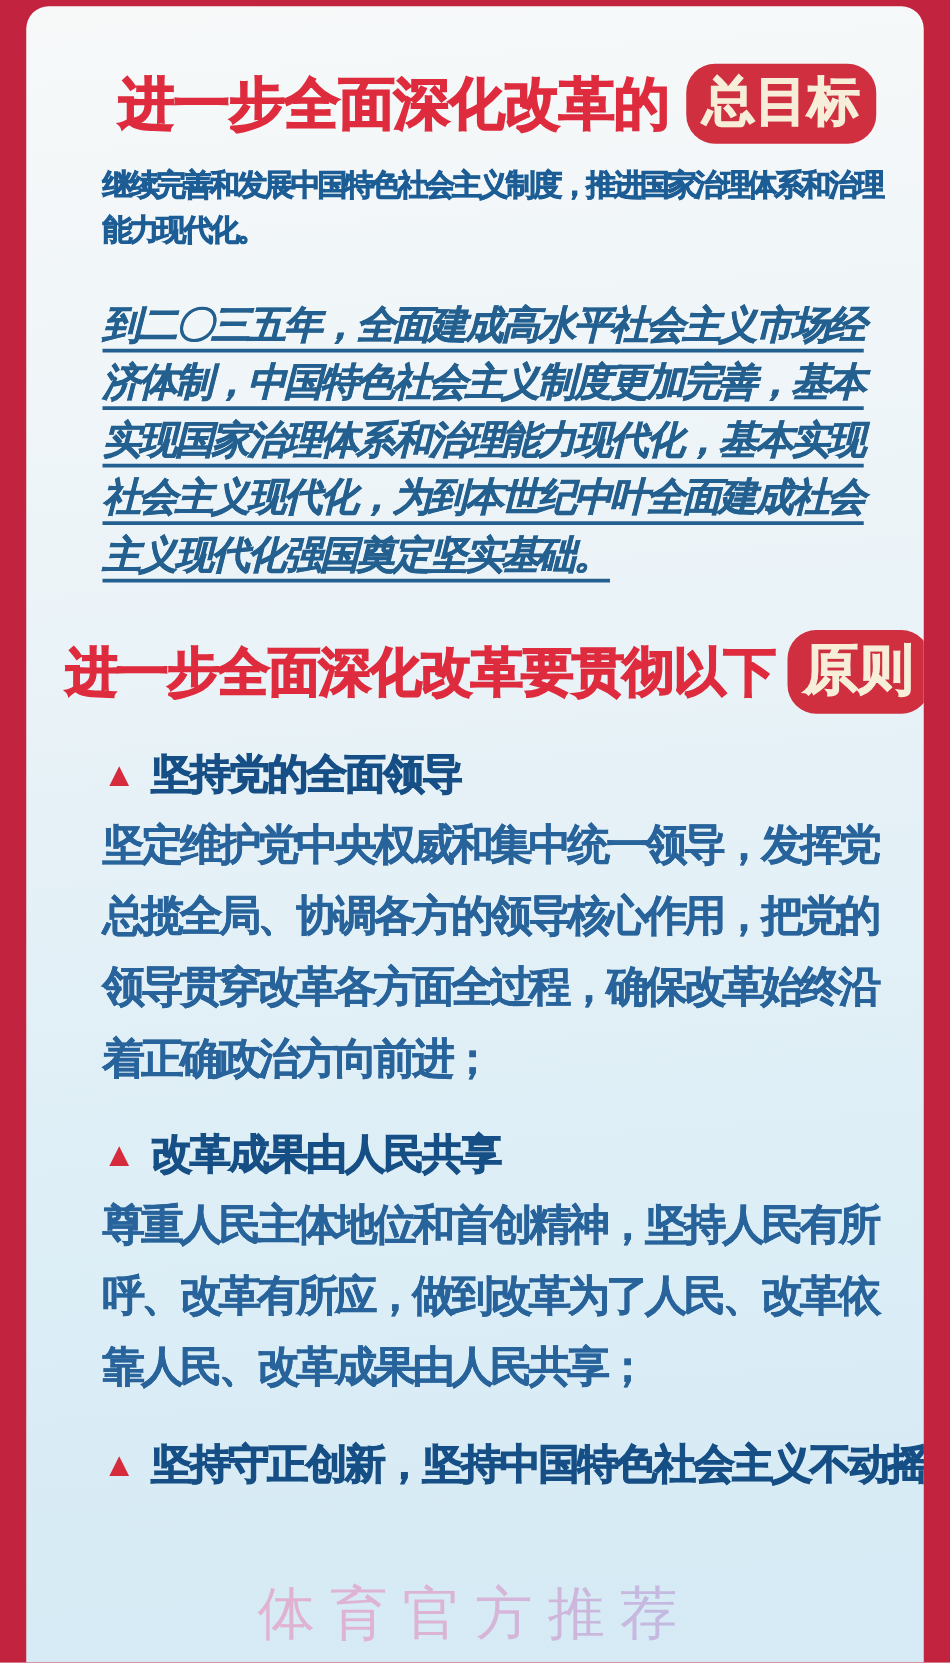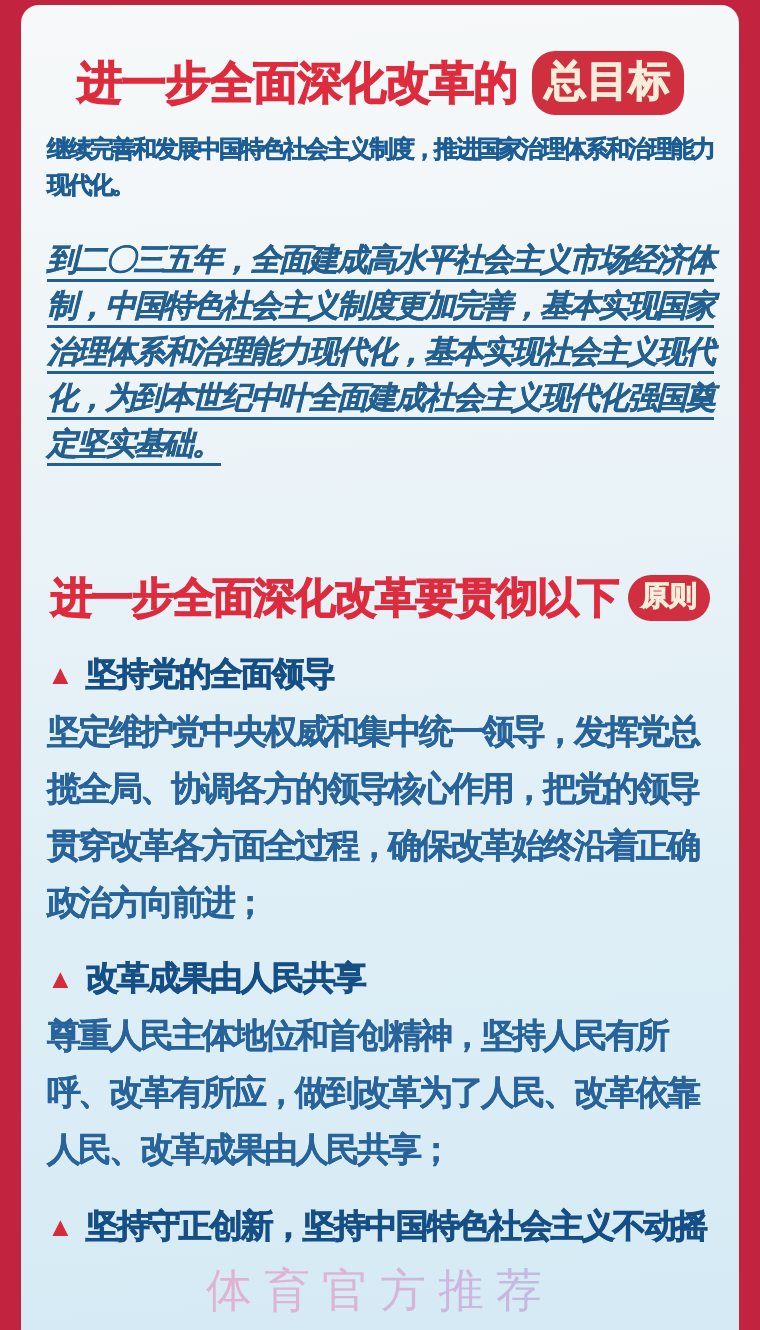--- a/index.html
+++ b/index.html
@@ -18,54 +18,55 @@
   }
   .card {
     position: absolute;
     left: 21px;
     right: 21px;
     top: 5px;
     bottom: 0;
     border-radius: 18px 18px 0 0;
     background: linear-gradient(176deg, #f7f9f9 0%, #edf4f8 30%, #ddeef6 70%, #d5eaf5 100%);
     overflow: hidden;
+    padding-left: 35px;
   }
   .content {
     padding: 46px 25px 0 26px;
   }
 
   
   .title-row {
     display: flex;
     justify-content: center;
     align-items: center;
     gap: 14px;
     white-space: nowrap;
   }
   .title-text {
     color: #de2b3d;
     font-weight: 900;
     -webkit-text-stroke: 1.3px #de2b3d;
     letter-spacing: -1px;
   }
   .title-row.goal .title-text { font-size: 45px; }
-  .title-row.principles { margin: 104px -16px 0 -16px; gap: 10px; }
+  .title-row.principles { margin: 38px -16px 0 -16px; gap: 10px; }
   .title-row.principles .title-text { font-size: 42px; letter-spacing: -1.5px; }
   .badge {
     display: inline-block;
     background: #cf2f3f;
     color: #f7eed9;
     font-weight: 900;
     border-radius: 23px;
     padding: 2px 13px 6px 13px;
     -webkit-text-stroke: 1px #f7eed9;
     letter-spacing: 0;
   }
   .title-row.goal .badge { font-size: 42px; }
-  .title-row.principles .badge { font-size: 28px; }
+  .title-row.principles .badge { font-size: 44px; }
 
   
   .lead {
     margin: 16px 0 0 0;
     color: #1d5d95;
     font-size: 24px;
     font-weight: 800;
     -webkit-text-stroke: 0.7px #1d5d95;
     letter-spacing: -2.5px;
     line-height: 1.5;

